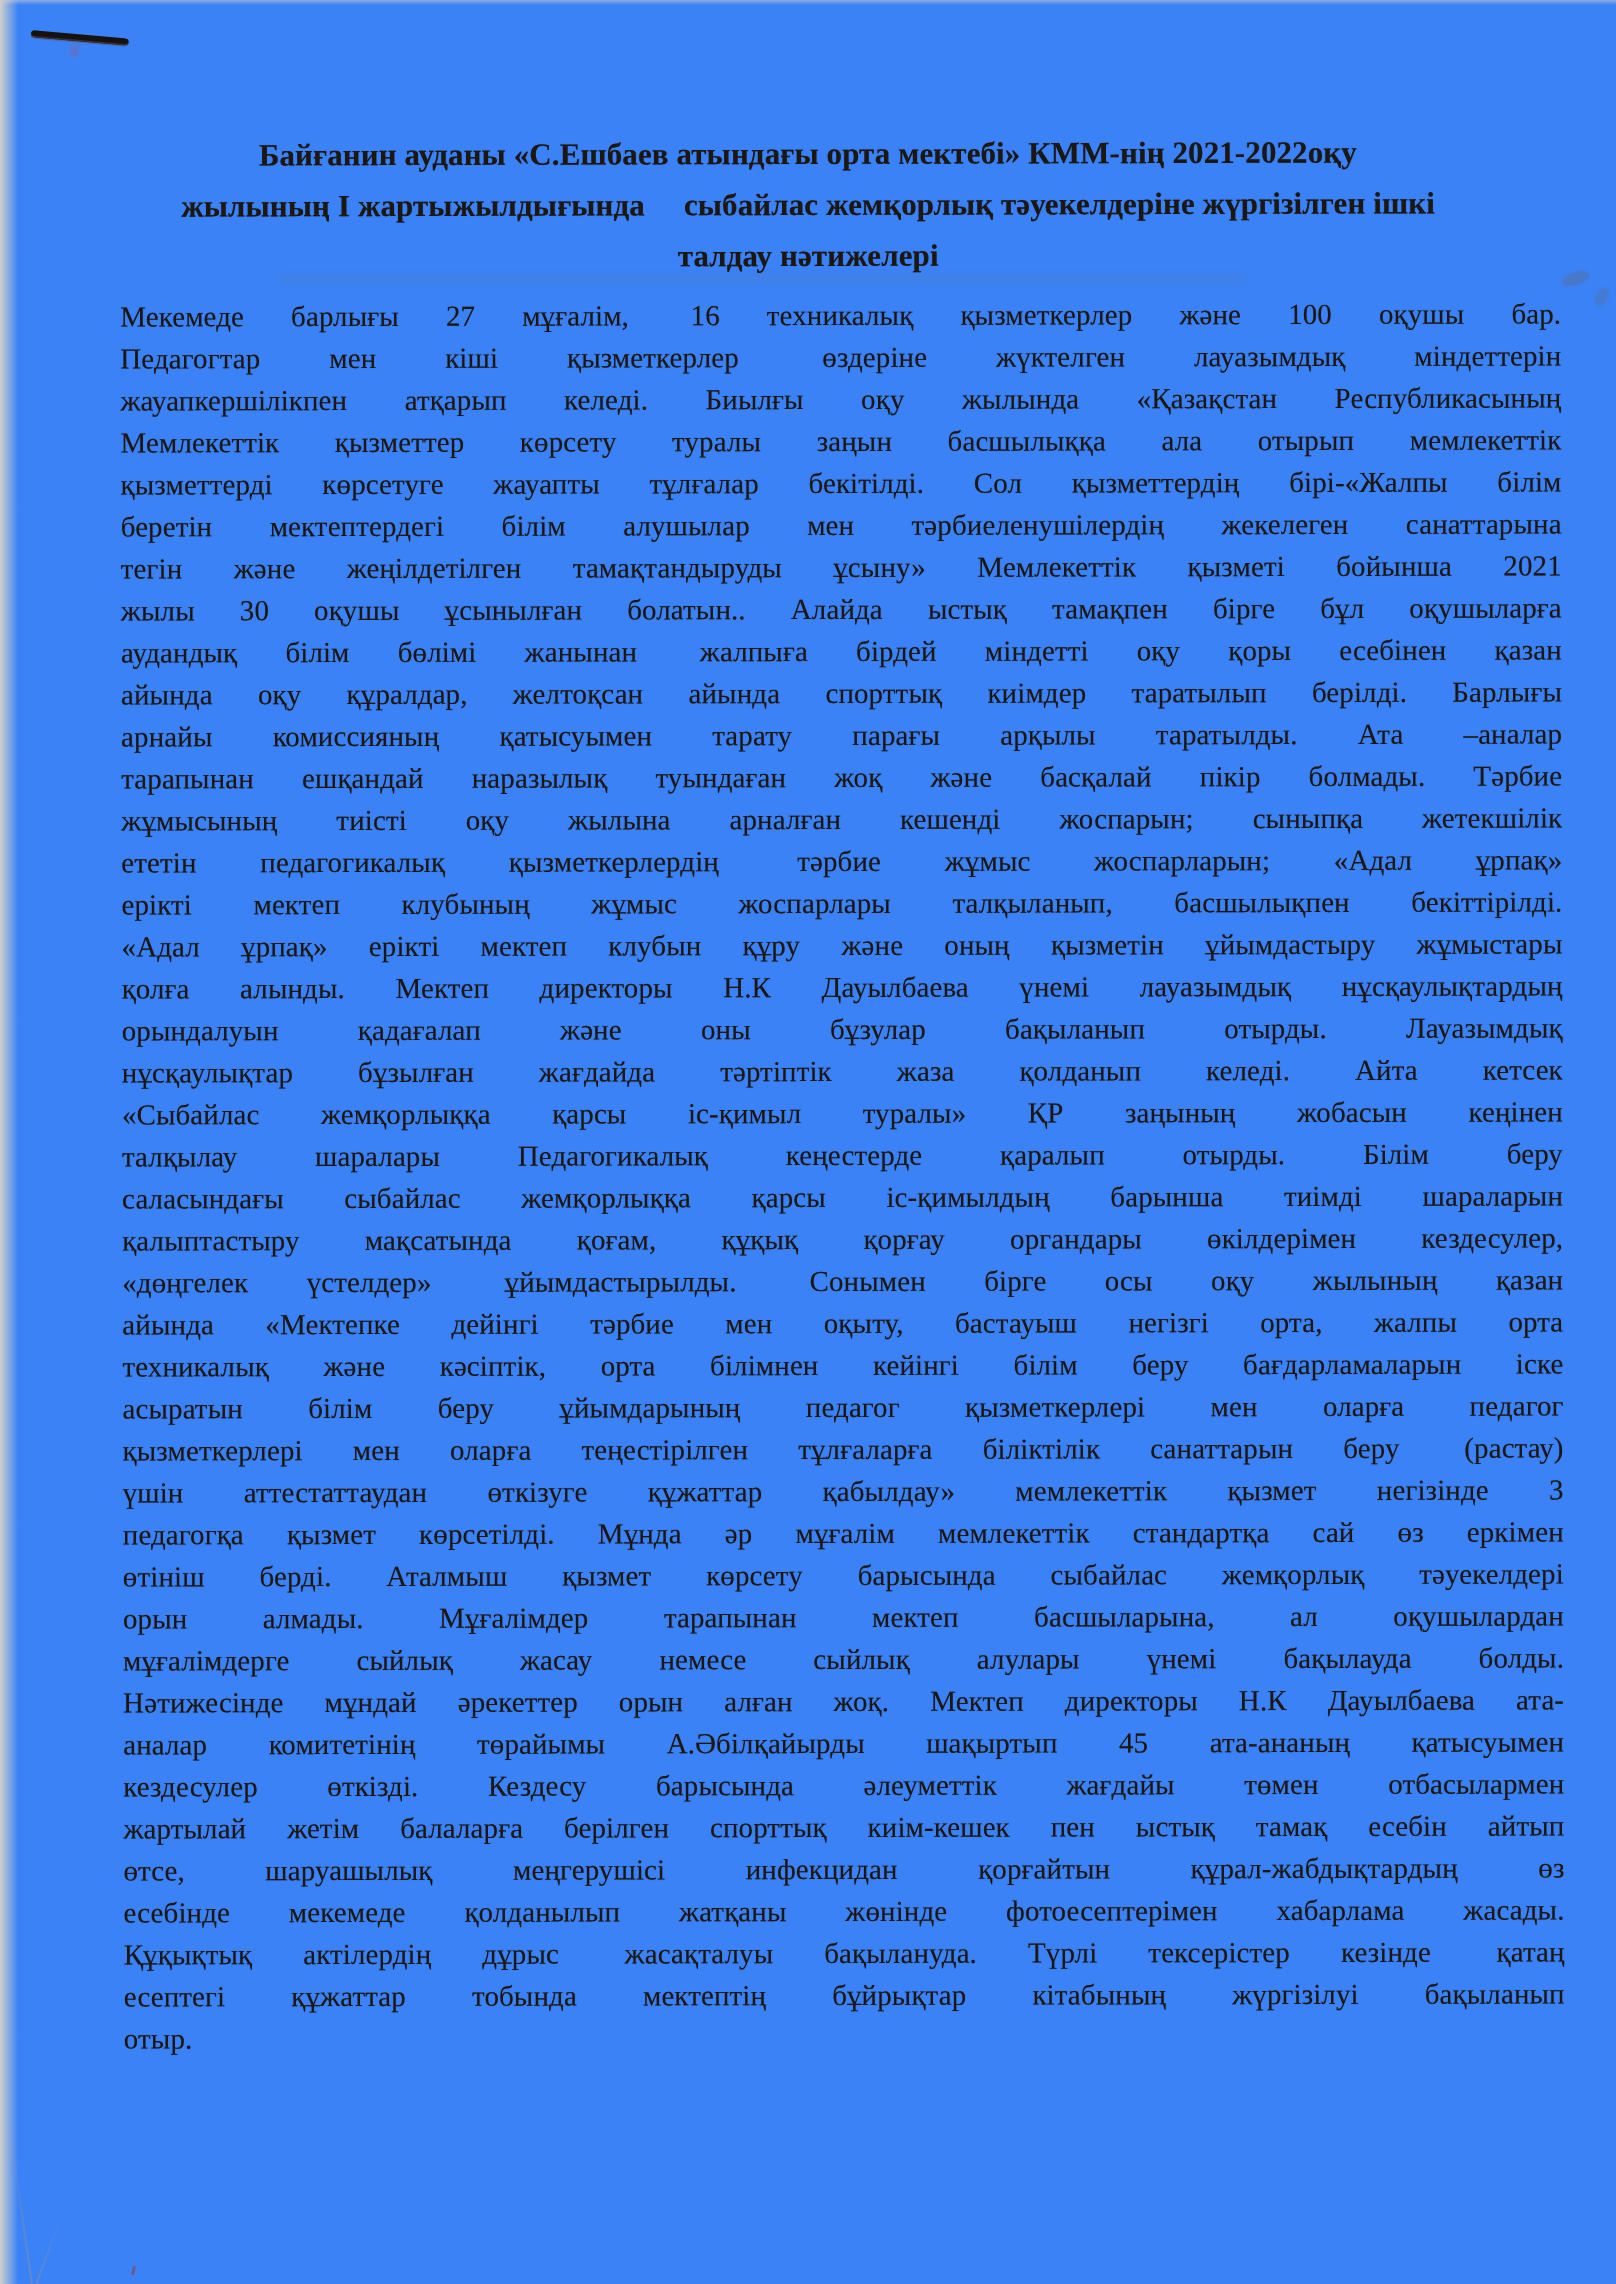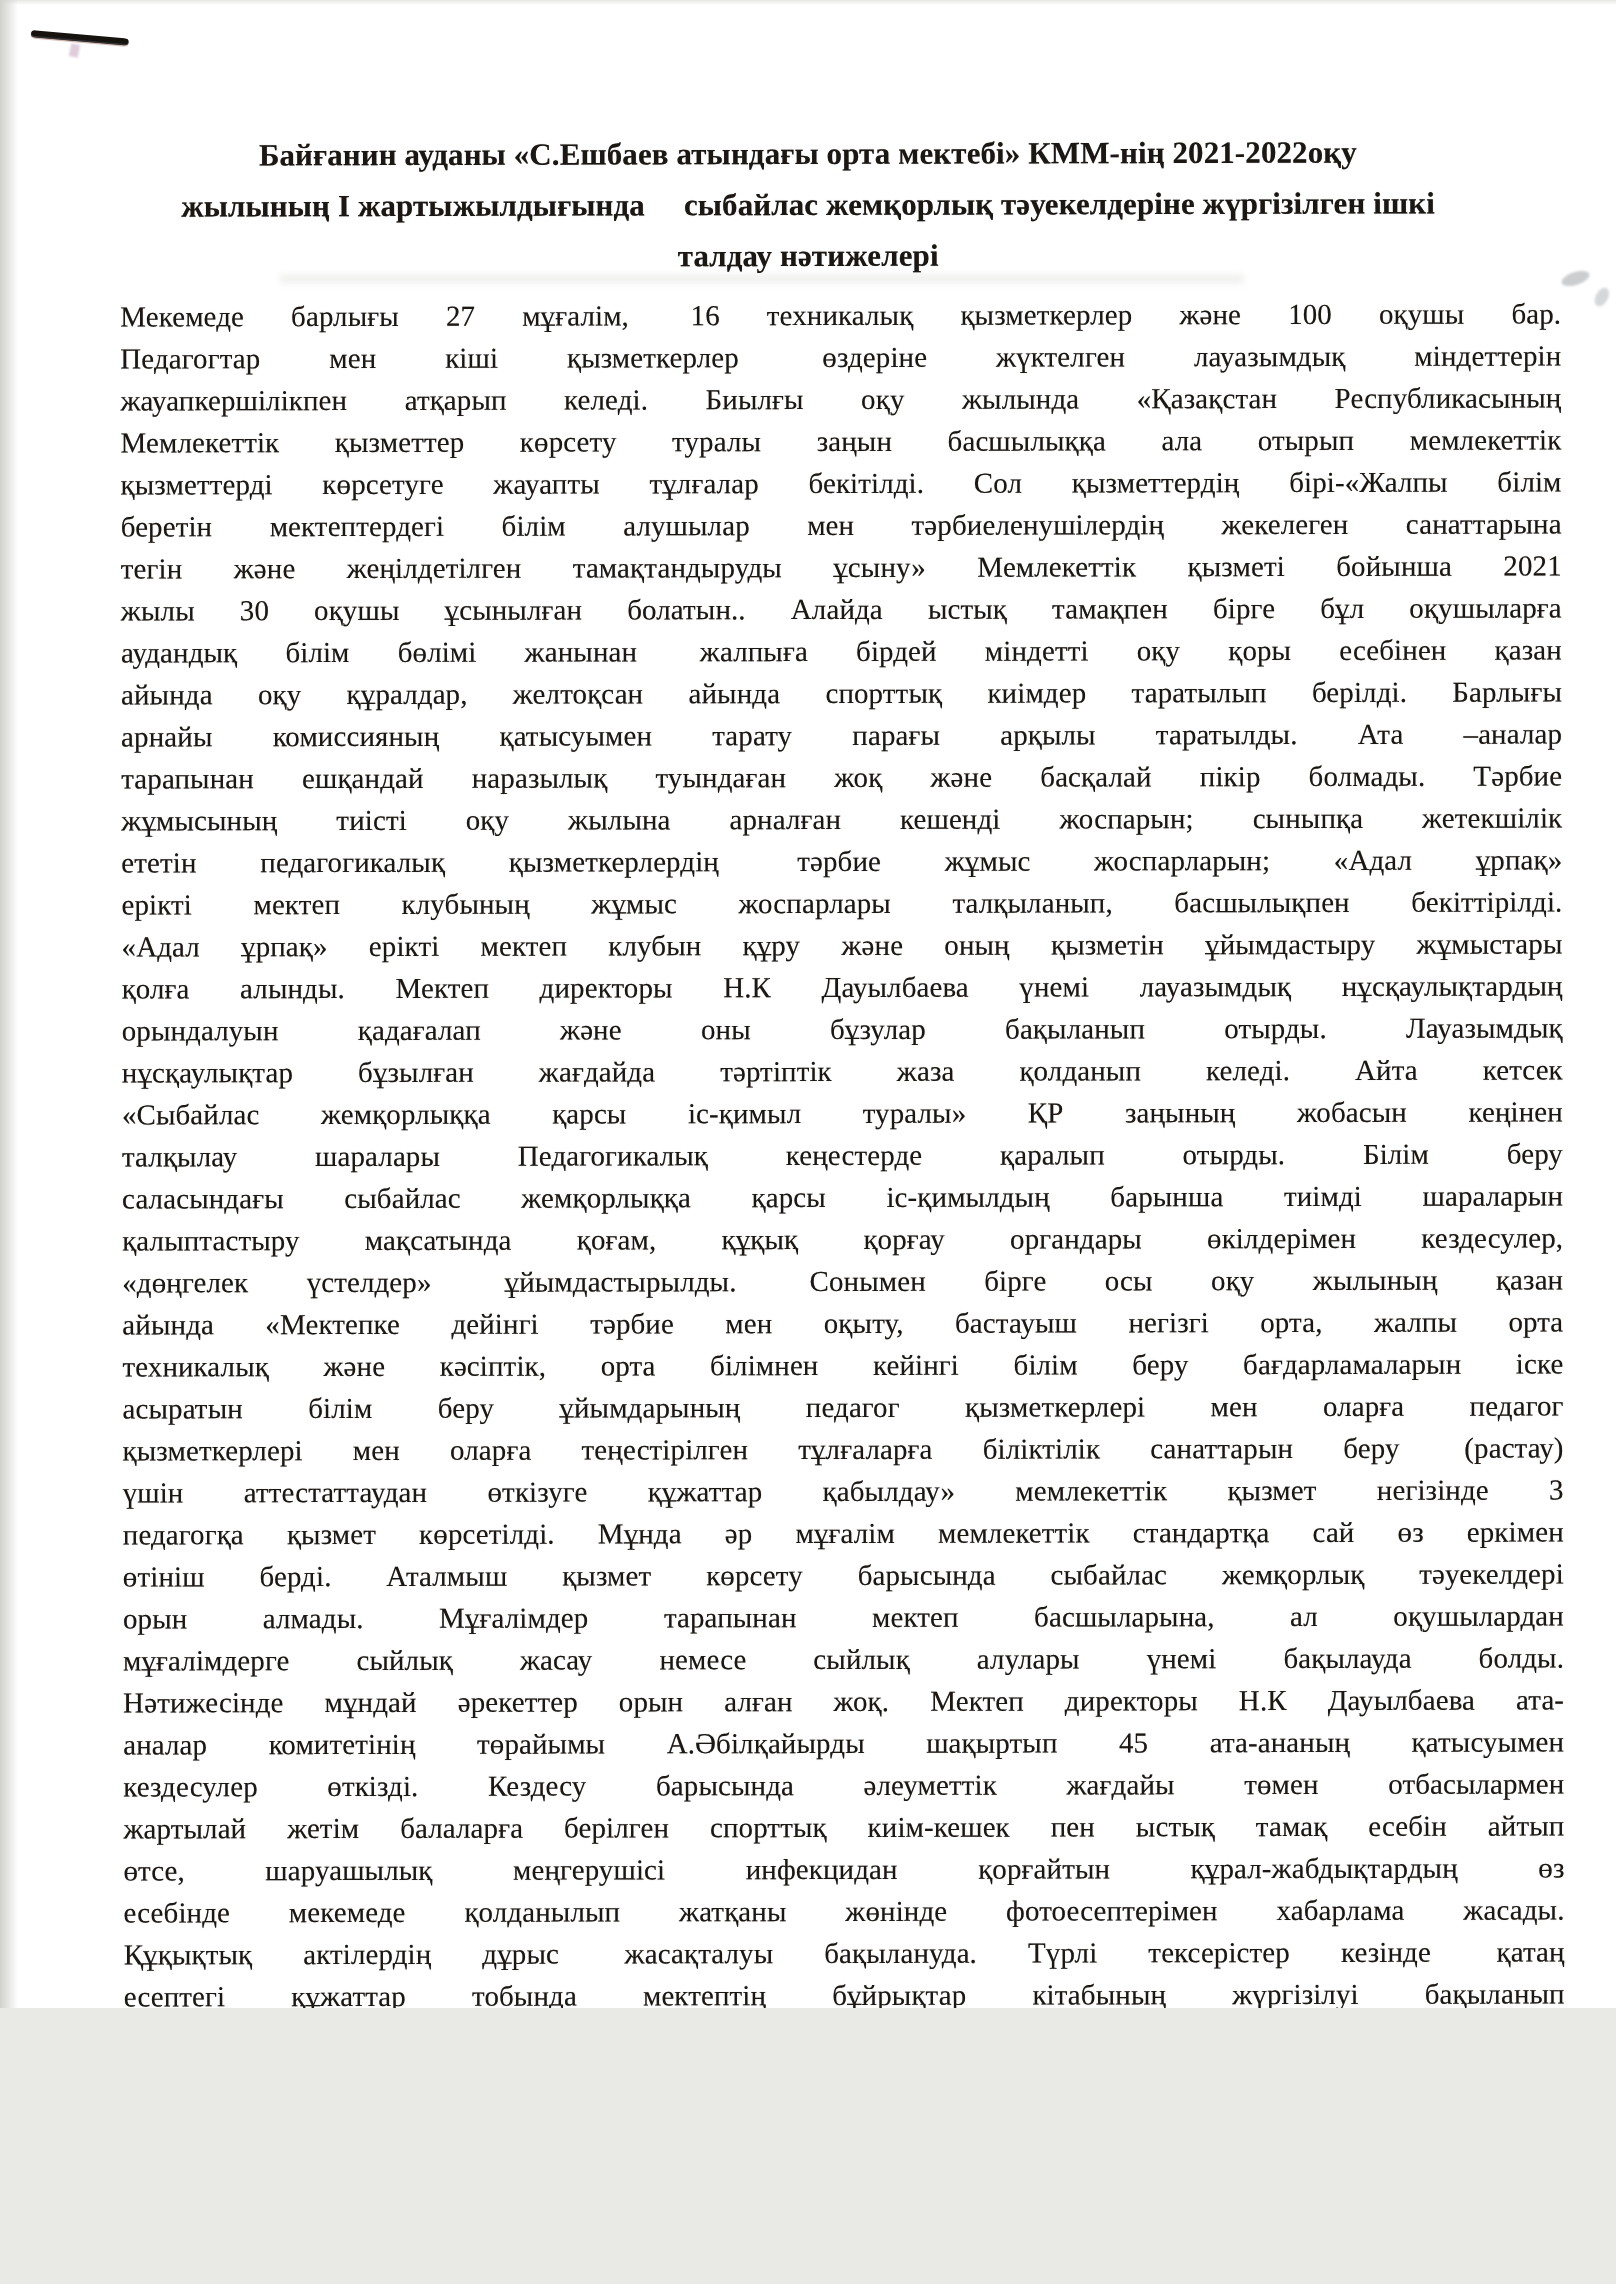--- a/index.html
+++ b/index.html
@@ -3,23 +3,23 @@
 <meta charset="utf-8">
 <style>
   html, body {
     margin: 0;
     padding: 0;
     background: #e9e9e6;
   }
   .page {
     position: relative;
     width: 1616px;
-    height: 2008px;
+    height: 2284px;
     margin: 0 auto;
-    background: #ffffff;
+    background: #3b82f6;
     overflow: hidden;
     font-family: "Liberation Serif", "DejaVu Serif", serif;
     color: #1b1713;
   }
   
   .edge-left {
     position: absolute; left: 0; top: 0;
     width: 18px; height: 100%;
     background: linear-gradient(to right, #d0d0cd 0%, rgba(250,250,246,0) 100%);
   }

